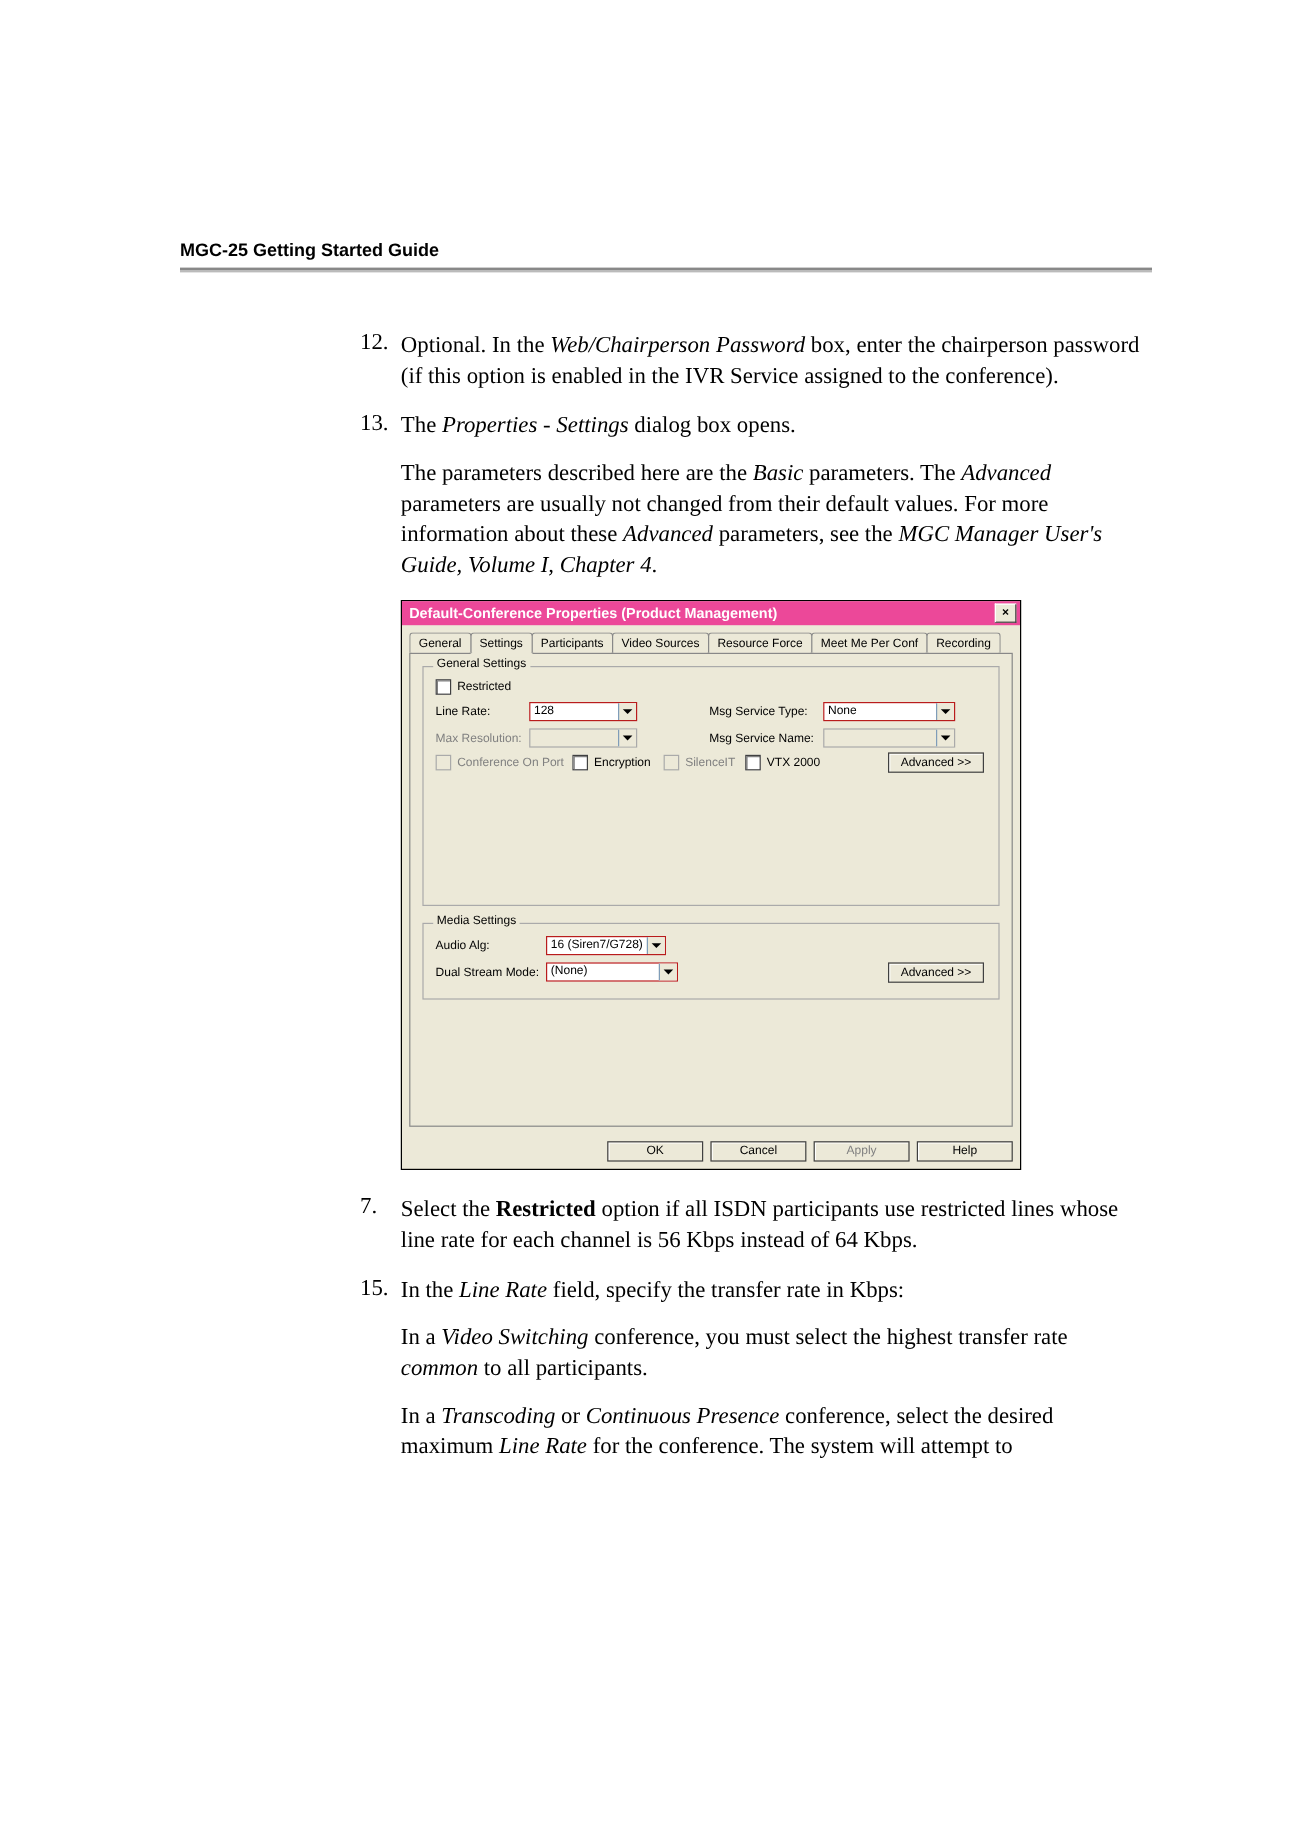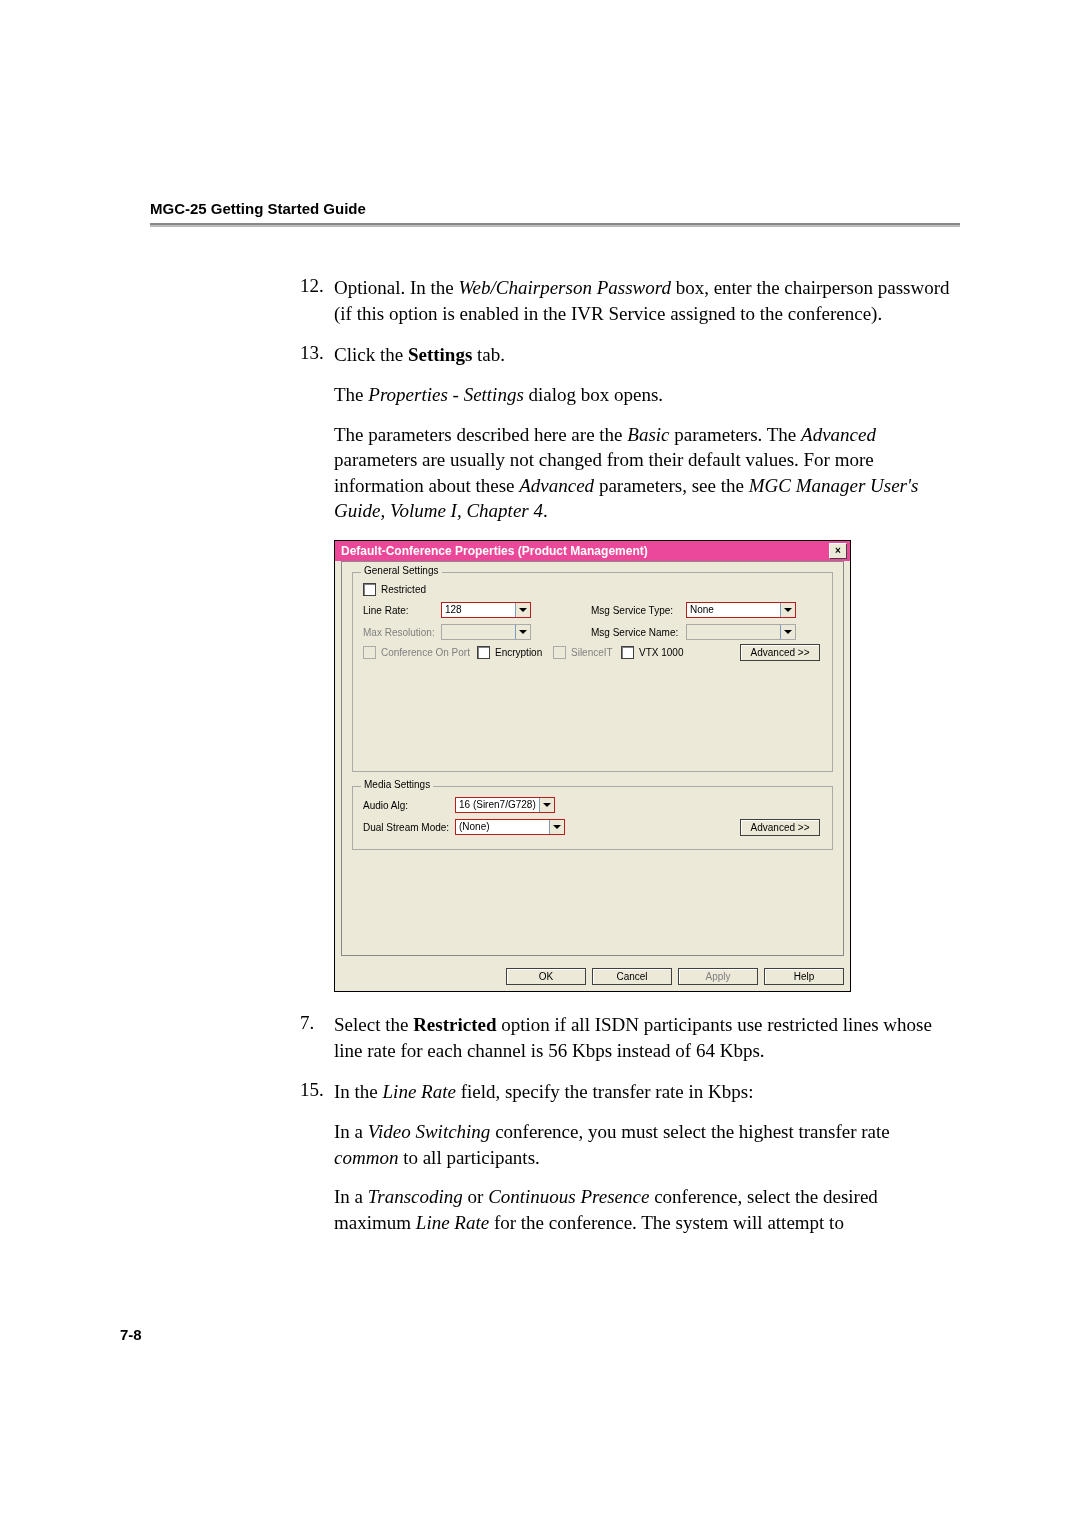--- a/index.html
+++ b/index.html
@@ -200,37 +200,43 @@
           <p>
             <span>Optional. In the </span><em>Web/Chairperson Password</em><span> box, enter the chairperson password (if this option is enabled in the IVR Service assigned to the conference).</span>
           </p>
         </div>
       </li>
 
       <li>
         <div class="num">13.</div>
         <div class="txt">
           <p>
-            <span>Click the </span><strong>Settings</strong><span> tab.</span>
-          </p>
-          <p>
             <span>The </span><em>Properties - Settings</em><span> dialog box opens.</span>
           </p>
           <p>
             <span>The parameters described here are the </span><em>Basic</em><span> parameters. The </span><em>Advanced</em><span> parameters are usually not changed from their default values. For more information about these </span><em>Advanced</em><span> parameters, see the </span><em>MGC Manager User's Guide, Volume I, Chapter 4</em><span>.</span>
           </p>
         </div>
       </li>
     </ol>
 
     <div class="dialog-wrap">
       <div class="dlg">
         <div class="titlebar">
           <span>Default-Conference Properties  (Product Management)</span>
           <span class="close">×</span>
+        </div>
+        <div class="tabs">
+          <div class="tab">General</div>
+          <div class="tab active">Settings</div>
+          <div class="tab">Participants</div>
+          <div class="tab">Video Sources</div>
+          <div class="tab">Resource Force</div>
+          <div class="tab">Meet Me Per Conf</div>
+          <div class="tab">Recording</div>
         </div>
         <div class="tabbody">
 
           <div class="groupbox general-settings">
             <div class="group-title">General Settings</div>
 
             <div class="row">
               <span class="chk"></span>
               <label>Restricted</label>
             </div>
@@ -262,21 +268,21 @@
             </div>
 
             <div class="row" style="position:relative;">
               <span class="chk disabled"></span>
               <label class="disabled" style="width:96px;">Conference On Port</label>
               <span class="chk"></span>
               <label style="width:58px;">Encryption</label>
               <span class="chk disabled"></span>
               <label class="disabled" style="width:50px;">SilenceIT</label>
               <span class="chk"></span>
-              <label>VTX 1000</label>
+              <label>VTX 2000</label>
               <div class="btn adv-right" style="right:2px;">Advanced &gt;&gt;</div>
             </div>
           </div>
 
           <div class="groupbox media-settings">
             <div class="group-title">Media Settings</div>
             <div class="row">
               <label style="width:92px;">Audio Alg:</label>
               <div class="select" style="width:100px;">
                 <span class="val">16 (Siren7/G728)</span>
@@ -324,14 +330,13 @@
           </p>
           <p>
             <span>In a </span><em>Transcoding</em><span> or </span><em>Continuous Presence</em><span> conference, select the desired maximum </span><em>Line Rate</em><span> for the conference. The system will attempt to</span>
           </p>
         </div>
       </li>
     </ol>
 
   </div>
 
-  <div class="page-num">7-8</div>
 </div>
 
 </body></html>

